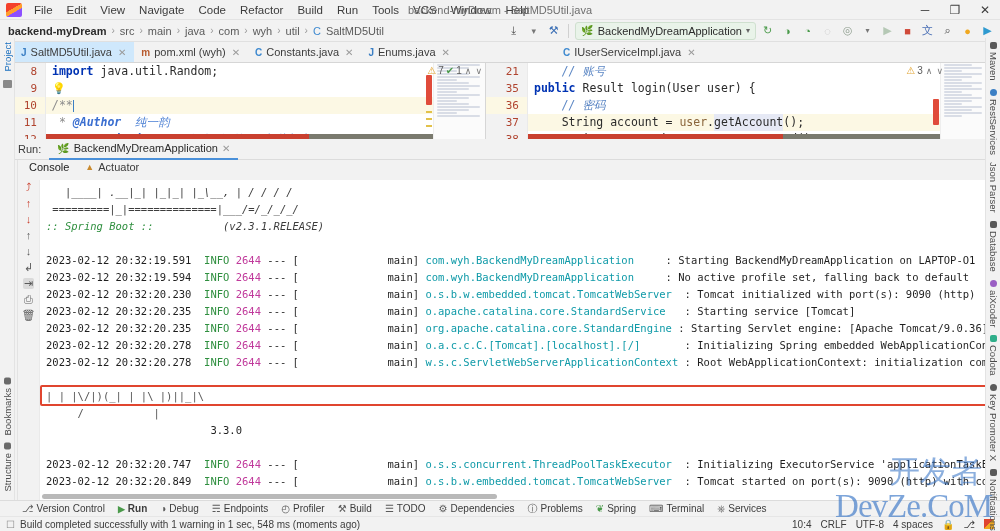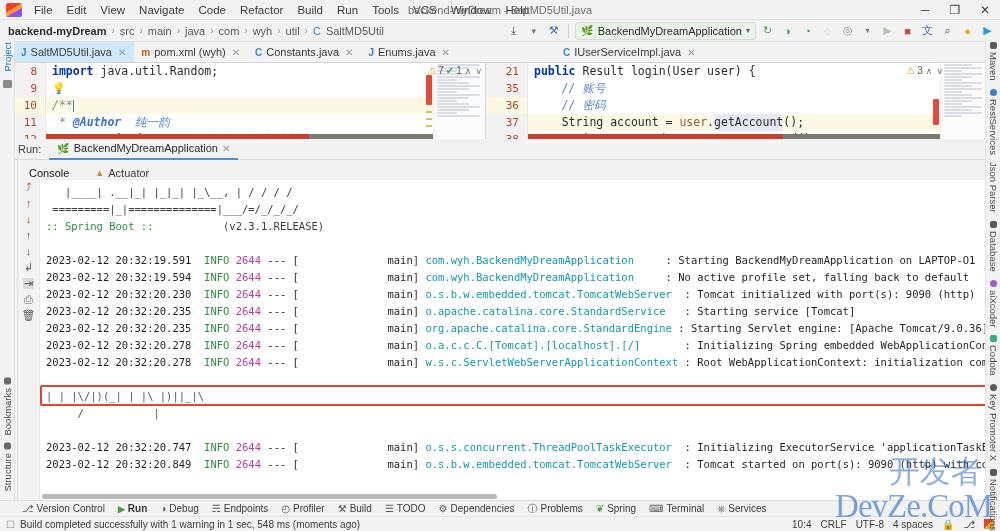--- a/index.html
+++ b/index.html
@@ -139,21 +139,21 @@
   .run-body { flex: 1; display: flex; min-height: 0; }
 
   .run-sidebar {
     width: 18px; flex: none; display: flex; flex-direction: column; align-items: center;
     padding-top: 3px; gap: 6px; background: #f2f2f2; border-right: 1px solid #e3e3e3;
   }
   .run-sidebar .ri { font-size: 11px; line-height: 11px; }
 
   .console-col { flex: 1; display: flex; flex-direction: column; min-width: 0; }
   .console-tabs {
-    height: 20px; display: flex; align-items: flex-end; gap: 12px; flex: none;
+    height: 20px; display: flex; align-items: flex-start; gap: 2px; flex: none;
     padding-left: 4px; background: #f2f2f2;
   }
   .ctab {
     display: flex; align-items: center; gap: 4px; padding: 1px 7px; font-size: 11px; color: #3c3c3c;
   }
   .ctab.active { color: #1a1a1a; }
   .console-main { flex: 1; display: flex; min-height: 0; }
   .console-gutter {
     width: 22px; flex: none; display: flex; flex-direction: column; align-items: center;
     gap: 5px; padding-top: 2px; background: #f2f2f2; border-right: 1px solid #eaeaea;
@@ -168,21 +168,21 @@
     padding: 4px 0 0 6px; min-width: 0;
   }
   .log { white-space: pre; height: 17px; }
   .ts { color: #1f1f1f; }
   .lvl { color: #2f8f3f; }
   .pid { color: #c0399b; }
   .dash { color: #1f1f1f; }
   .thr { color: #1f1f1f; }
   .logger { color: #0f9aa8; }
   .msg { color: #1f1f1f; }
-  .banner { color: #3c3c3c; }
+  .banner { color: #3c3c3c; font-style: italic; }
   .banner.green { color: #2f8f3f; }
   .ascii { color: #555; }
 
   .red-box {
     position: absolute; border: 2px solid #e0452f; border-radius: 2px;
     pointer-events: none;
   }
   .console-scroll-v {
     position: absolute; right: 0; top: 0; bottom: 0; width: 7px; background: transparent;
   }
@@ -397,22 +397,22 @@
 
     <div class="editor right">
       <div class="gutter">
         <div class="lnum">21</div>
         <div class="lnum">35</div>
         <div class="lnum hl">36</div>
         <div class="lnum">37</div>
         <div class="lnum">38</div>
       </div>
       <div class="code-area">
+        <div class="cline"><span class="cmt-b">&nbsp;&nbsp;&nbsp;&nbsp;// 账号</span></div>
         <div class="cline"><span class="kw">public</span><span class="ident">&nbsp;Result login(User user) {</span></div>
-        <div class="cline"><span class="cmt-b">&nbsp;&nbsp;&nbsp;&nbsp;// 账号</span></div>
         <div class="cline"><span class="cmt-b">&nbsp;&nbsp;&nbsp;&nbsp;// 密码</span></div>
         <div class="cline hl"><span class="ident">&nbsp;&nbsp;&nbsp;&nbsp;String account = </span><span class="field">user</span><span class="ident">.</span><span class="meth">getAccount</span><span class="ident">();</span></div>
         <div class="cline"><span class="ident">&nbsp;&nbsp;&nbsp;&nbsp;String password = </span><span class="field">user</span><span class="ident">.getPassword();</span></div>
       </div>
       <div class="inspect" style="right:56px;">
         <span class="warn-ico">⚠</span>
         <span>3</span>
         <span class="chev">∧</span>
         <span class="chev">∨</span>
       </div>
@@ -511,20 +511,21 @@
             <div class="log"><span class="ts">2023-02-12 20:32:20.235</span><span>&nbsp;&nbsp;</span><span class="lvl">INFO</span><span>&nbsp;</span><span class="pid">2644</span><span>&nbsp;</span><span class="dash">---</span><span>&nbsp;[&nbsp;&nbsp;&nbsp;&nbsp;&nbsp;&nbsp;&nbsp;&nbsp;&nbsp;&nbsp;&nbsp;&nbsp;&nbsp;&nbsp;</span><span class="thr">main</span><span>] </span><span class="logger">org.apache.catalina.core.StandardEngine</span><span>&nbsp;: </span><span class="msg">Starting Servlet engine: [Apache Tomcat/9.0.36]</span></div>
 
             <div class="log"><span class="ts">2023-02-12 20:32:20.278</span><span>&nbsp;&nbsp;</span><span class="lvl">INFO</span><span>&nbsp;</span><span class="pid">2644</span><span>&nbsp;</span><span class="dash">---</span><span>&nbsp;[&nbsp;&nbsp;&nbsp;&nbsp;&nbsp;&nbsp;&nbsp;&nbsp;&nbsp;&nbsp;&nbsp;&nbsp;&nbsp;&nbsp;</span><span class="thr">main</span><span>] </span><span class="logger">o.a.c.c.C.[Tomcat].[localhost].[/]</span><span>&nbsp;&nbsp;&nbsp;&nbsp;&nbsp;&nbsp;&nbsp;: </span><span class="msg">Initializing Spring embedded WebApplicationCont</span></div>
 
             <div class="log"><span class="ts">2023-02-12 20:32:20.278</span><span>&nbsp;&nbsp;</span><span class="lvl">INFO</span><span>&nbsp;</span><span class="pid">2644</span><span>&nbsp;</span><span class="dash">---</span><span>&nbsp;[&nbsp;&nbsp;&nbsp;&nbsp;&nbsp;&nbsp;&nbsp;&nbsp;&nbsp;&nbsp;&nbsp;&nbsp;&nbsp;&nbsp;</span><span class="thr">main</span><span>] </span><span class="logger">w.s.c.ServletWebServerApplicationContext</span><span>&nbsp;: </span><span class="msg">Root WebApplicationContext: initialization comp</span></div>
 
             <div class="log">&nbsp;</div>
 
             <div class="log ascii">| | |\/|)(_| | |\ |)||_|\</div>
             <div class="log ascii">     /           |</div>
+            <div class="log"><span>&nbsp;&nbsp;&nbsp;&nbsp;&nbsp;&nbsp;&nbsp;&nbsp;&nbsp;&nbsp;&nbsp;&nbsp;&nbsp;&nbsp;&nbsp;&nbsp;&nbsp;&nbsp;&nbsp;&nbsp;&nbsp;&nbsp;&nbsp;&nbsp;&nbsp;&nbsp;</span><span class="msg">3.3.0</span></div>
             <div class="log">&nbsp;</div>
 
             <div class="log"><span class="ts">2023-02-12 20:32:20.747</span><span>&nbsp;&nbsp;</span><span class="lvl">INFO</span><span>&nbsp;</span><span class="pid">2644</span><span>&nbsp;</span><span class="dash">---</span><span>&nbsp;[&nbsp;&nbsp;&nbsp;&nbsp;&nbsp;&nbsp;&nbsp;&nbsp;&nbsp;&nbsp;&nbsp;&nbsp;&nbsp;&nbsp;</span><span class="thr">main</span><span>] </span><span class="logger">o.s.s.concurrent.ThreadPoolTaskExecutor</span><span>&nbsp;&nbsp;: </span><span class="msg">Initializing ExecutorService 'applicationTaskEx</span></div>
 
             <div class="log"><span class="ts">2023-02-12 20:32:20.849</span><span>&nbsp;&nbsp;</span><span class="lvl">INFO</span><span>&nbsp;</span><span class="pid">2644</span><span>&nbsp;</span><span class="dash">---</span><span>&nbsp;[&nbsp;&nbsp;&nbsp;&nbsp;&nbsp;&nbsp;&nbsp;&nbsp;&nbsp;&nbsp;&nbsp;&nbsp;&nbsp;&nbsp;</span><span class="thr">main</span><span>] </span><span class="logger">o.s.b.w.embedded.tomcat.TomcatWebServer</span><span>&nbsp;&nbsp;: </span><span class="msg">Tomcat started on port(s): 9090 (http) with con</span></div>
 
             <div class="red-box" style="left:0px; top:205px; right:6px; height:21px;"></div>
 
             <div class="console-scroll-v">
               <div class="thumb" style="top:150px;height:90px;"></div>

